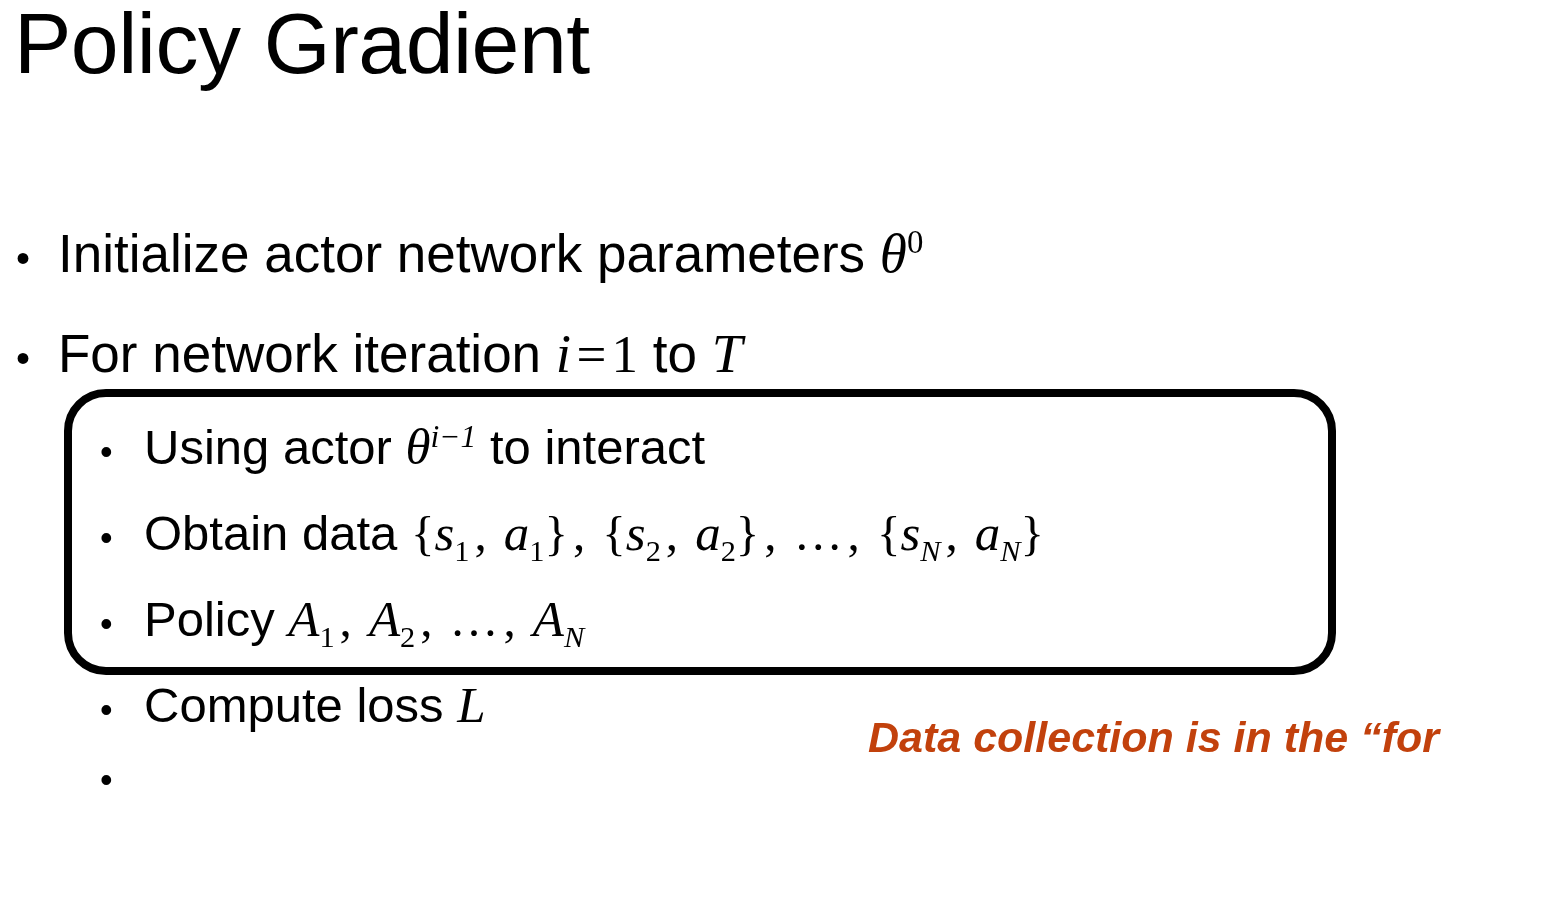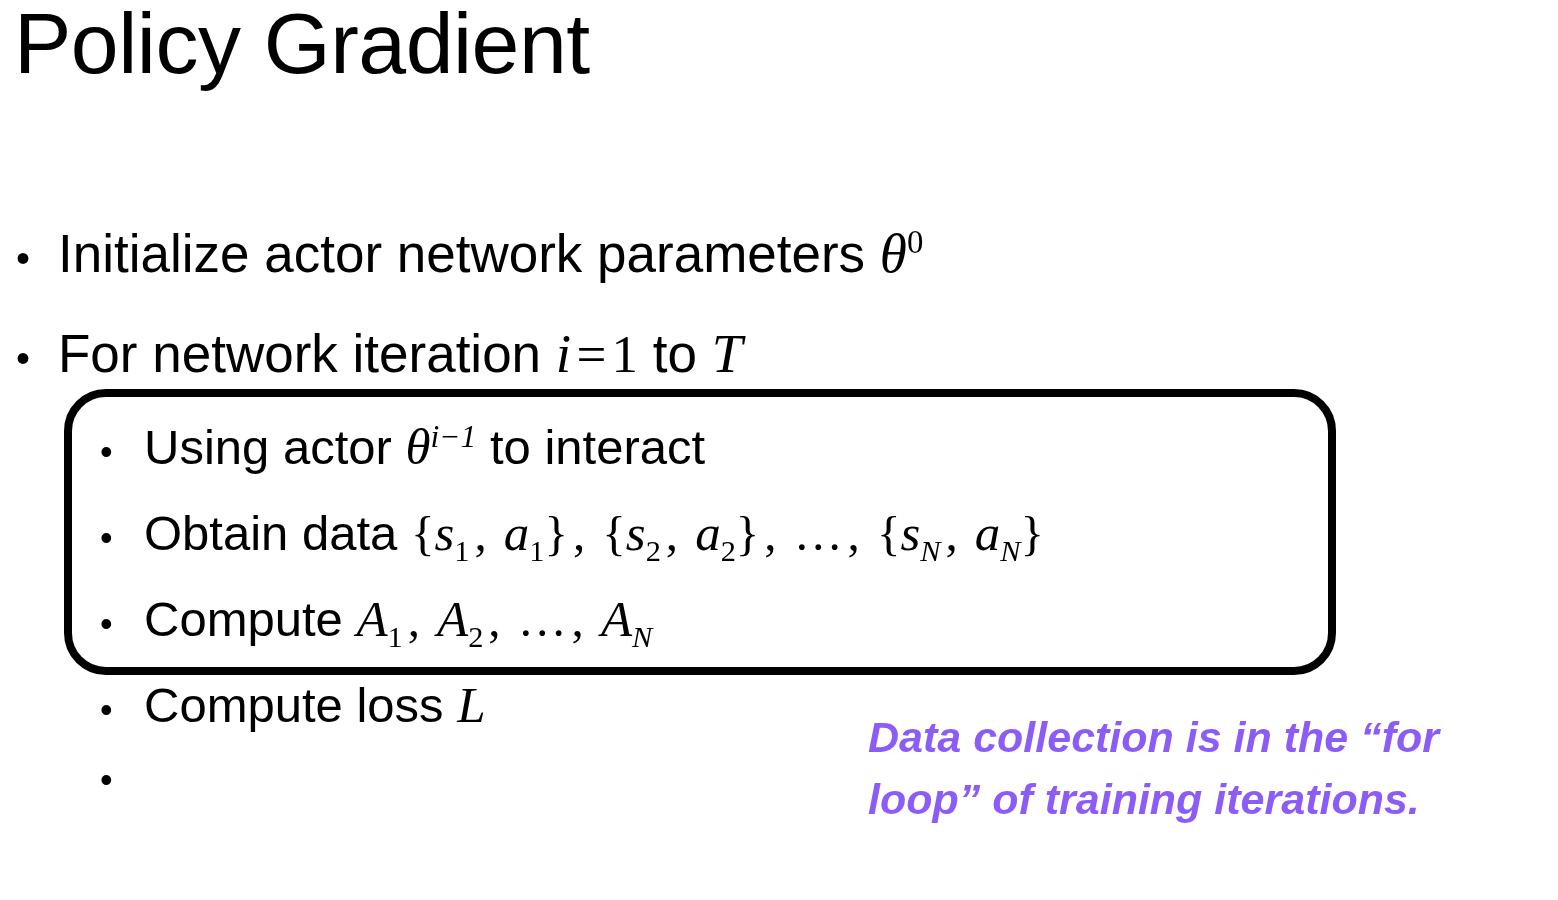--- a/index.html
+++ b/index.html
@@ -128,21 +128,21 @@
   #annotation {
     position: absolute;
     left: 868px;
     top: 706px;
     width: 680px;
     font-family: "Liberation Sans", sans-serif;
     font-style: italic;
     font-weight: bold;
     font-size: 43px;
     line-height: 1.45;
-    color: #8b5cf6;
+    color: #c2410c;
   }
   #annotation div { white-space: nowrap; }
 </style>
 </head>
 <body>
 
 <div id="slide">
 
   <div id="slide-title">Policy Gradient</div>
 
@@ -163,30 +163,29 @@
     <span class="bullet-text"><span>Using actor </span><span class="math">θ</span><span class="sup"><span class="math">i−1</span></span><span> to interact</span></span>
   </div>
 
   <div class="bullet-row lvl2" style="top:504px;">
     <span class="bullet-dot">•</span>
     <span class="bullet-text"><span>Obtain data </span><span class="brace">{</span><span class="math">s</span><span class="sub">1</span><span class="op">, </span><span class="math">a</span><span class="sub">1</span><span class="brace">}</span><span class="op">, </span><span class="brace">{</span><span class="math">s</span><span class="sub">2</span><span class="op">, </span><span class="math">a</span><span class="sub">2</span><span class="brace">}</span><span class="op">, </span><span class="math-up">…</span><span class="op">, </span><span class="brace">{</span><span class="math">s</span><span class="sub it">N</span><span class="op">, </span><span class="math">a</span><span class="sub it">N</span><span class="brace">}</span></span>
   </div>
 
   <div class="bullet-row lvl2" style="top:590px;">
     <span class="bullet-dot">•</span>
-    <span class="bullet-text"><span>Compute </span><span class="math">A</span><span class="sub">1</span><span class="op">, </span><span class="math">A</span><span class="sub">2</span><span class="op">, </span><span class="math-up">…</span><span class="op">, </span><span class="math">A</span><span class="sub it">N</span></span>
+    <span class="bullet-text"><span>Policy </span><span class="math">A</span><span class="sub">1</span><span class="op">, </span><span class="math">A</span><span class="sub">2</span><span class="op">, </span><span class="math-up">…</span><span class="op">, </span><span class="math">A</span><span class="sub it">N</span></span>
   </div>
 
   <div class="bullet-row lvl2" style="top:676px;">
     <span class="bullet-dot">•</span>
     <span class="bullet-text"><span>Compute loss </span><span class="math">L</span></span>
   </div>
 
   <div class="bullet-row lvl2" style="top:762px;">
     <span class="bullet-dot">•</span>
   </div>
 
   <div id="annotation">
     <div>Data collection is in the “for</div>
-    <div>loop” of training iterations.</div>
   </div>
 
 </div>
 
 </body></html>

